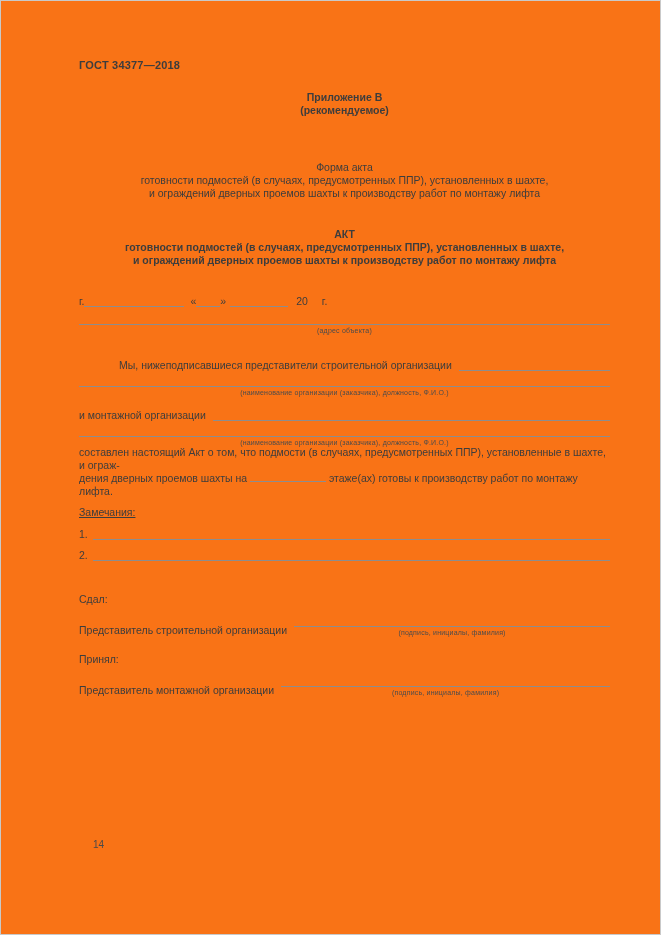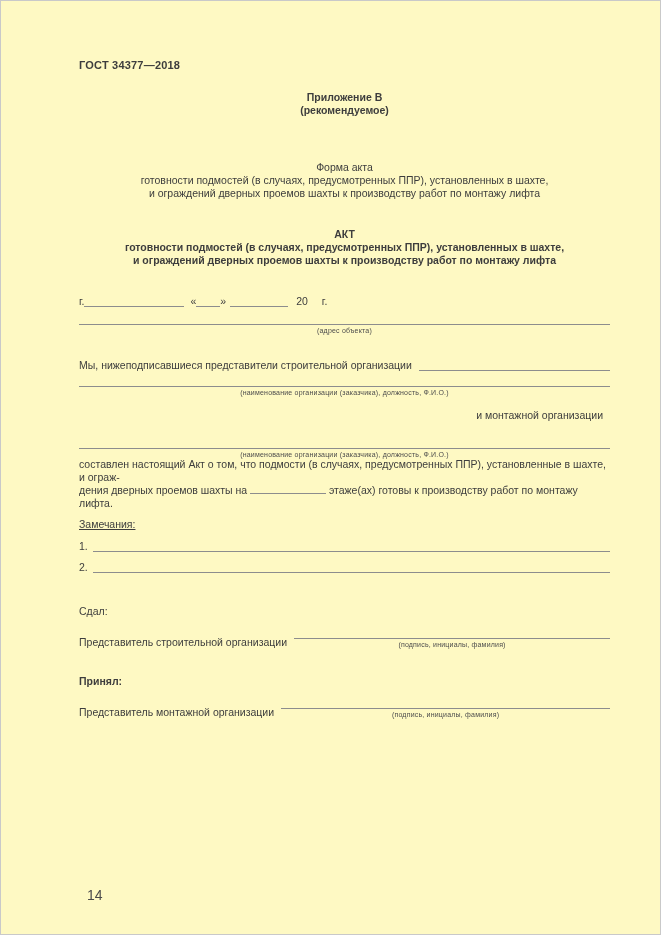--- a/index.html
+++ b/index.html
@@ -1,20 +1,20 @@
 <!DOCTYPE html>
 <html><head>
 <meta charset="utf-8">
 <style>
   * { margin:0; padding:0; box-sizing:border-box; }
   html,body { background:#fff; }
   .page {
     position:relative;
     width:661px; height:935px;
-    background:#fef9c3;
+    background:#f97316;
     border:1px solid #c9c9c9;
     font-family:"Liberation Sans", sans-serif;
     color:#3d3d3d;
     overflow:hidden;
   }
   .content {
     position:absolute;
     left:78px; right:50px; top:0;
   }
   .doc-header {
@@ -40,35 +40,35 @@
 
   .rule { border-bottom:1px solid #8d8d8d; height:0; }
   .rule-address { margin-top:17px; }
   .rule-mid { margin-top:15px; }
 
   .fill-row { display:flex; align-items:flex-end; font-size:10.5px; }
   .fill-row .lbl { white-space:nowrap; padding-right:7px; }
   .fill-col { flex:1; }
   .fill-col .line { border-bottom:1px solid #8d8d8d; height:12px; }
 
-  .row-builders { margin-top:25px; }
-  .row-installer { margin-top:13px;flex-direction:column; }
+  .row-builders { margin-top:25px;margin-left:40px; }
+  .row-installer { margin-top:13px; }
 
   .statement { margin-top:0; }
   .remarks-label { margin-top:8px;text-decoration:underline; }
   .remark-row { margin-top:9px; }
   .remark-row .lbl { padding-right:5px; }
 
   .handed-label { margin-top:32px; }
   .sign-row { margin-top:9px; }
-  .accepted-label { margin-top:27px;font-weight:bold; }
+  .accepted-label { margin-top:17px; }
 
   .page-number {
-    position:absolute; left:86px; top:838px;
-    font-size:14px; color:#4a4a4a;margin-top:48px;
+    position:absolute; left:92px; top:838px;
+    font-size:10px; color:#4a4a4a;
   }
 </style>
 </head>
 <body>
 
 <div class="page">
   <div class="content">
 
     <div class="doc-header">ГОСТ 34377—2018</div>
 

